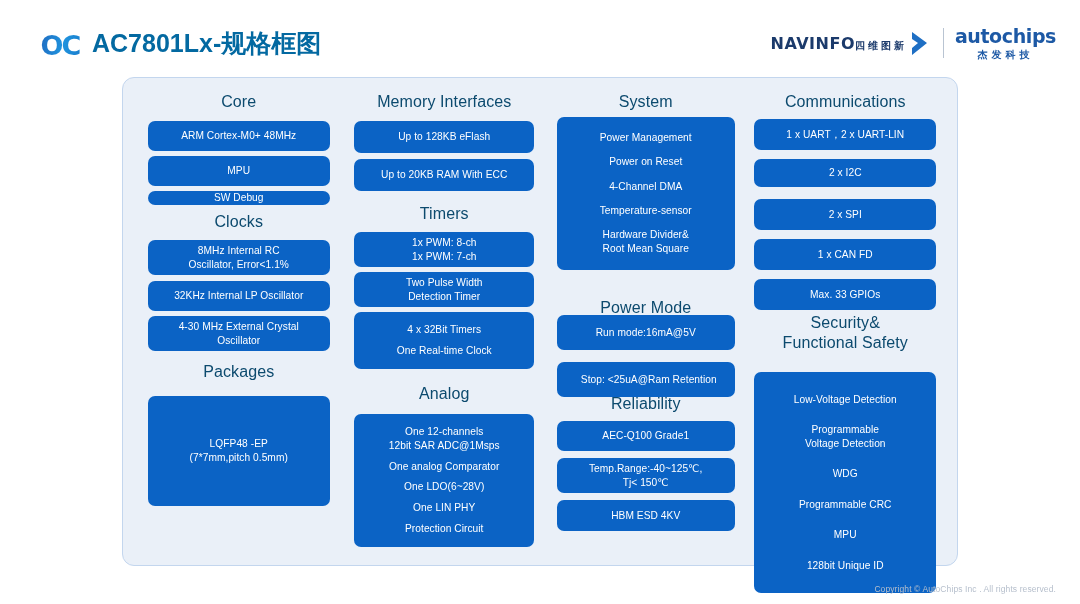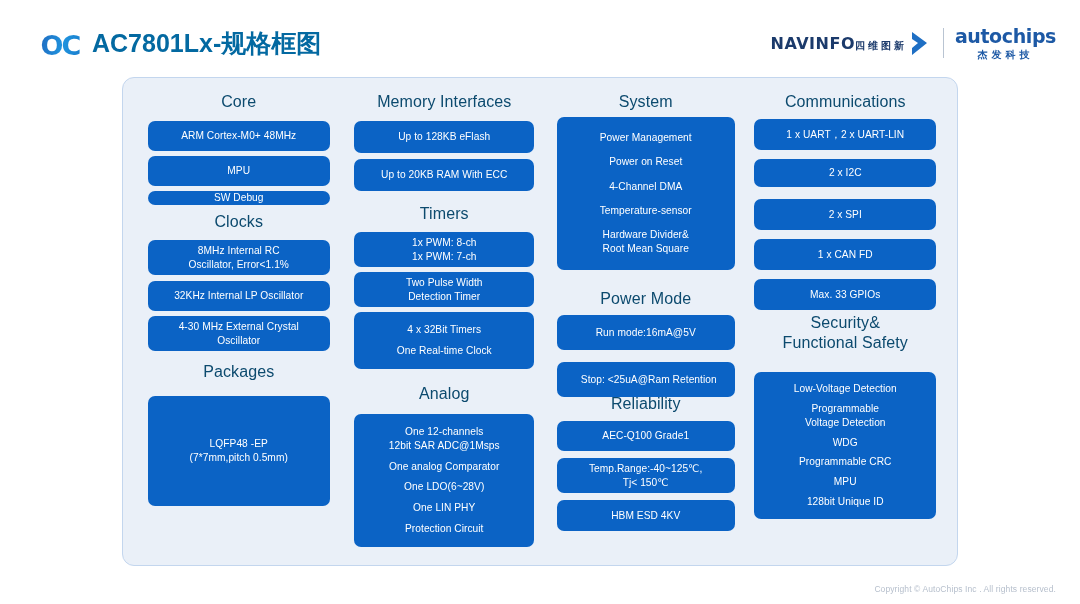--- a/index.html
+++ b/index.html
@@ -325,21 +325,21 @@
                 <span class="ln">4-Channel DMA</span>
               </div>
               <div class="item">
                 <span class="ln">Temperature-sensor</span>
               </div>
               <div class="item">
                 <span class="ln">Hardware Divider&amp;</span>
                 <span class="ln">Root Mean Square</span>
               </div>
             </div>
-            <div class="sec-title" style="position: absolute; left: 0px; right: 0px; top: 205px; text-align: center;">Power Mode</div>
+            <div class="sec-title" style="position: absolute; left: 0px; right: 0px; top: 214px; text-align: center;">Power Mode</div>
             <div class="box" style="position: absolute; left: 0px; right: 0px; top: 231px; height: 35px;">
               <span class="ln">Run mode:16mA@5V</span>
             </div>
             <div class="box" style="position: absolute; left: 0px; right: 0px; top: 278px; height: 35px; padding-left: 11px;">
               <span class="ln">Stop: &lt;25uA@Ram Retention</span>
             </div>
             <div class="sec-title" style="position: absolute; left: 0px; right: 0px; top: 310px;">Reliability</div>
             <div class="box" style="position: absolute; left: 0px; right: 0px; top: 337px; height: 30px;">
               <span class="ln">AEC-Q100 Grade1</span>
             </div>
@@ -367,21 +367,21 @@
             <div class="box" style="position: absolute; left: 0px; right: 0px; top: 155px; height: 31px;">
               <span class="ln">1 x CAN FD</span>
             </div>
             <div class="box" style="position: absolute; left: 0px; right: 0px; top: 195px; height: 31px;">
               <span class="ln">Max. 33 GPIOs</span>
             </div>
             <div class="sec-title" style="position: absolute; left: 0px; right: 0px; top: 229px;">
               <div>Security&amp;</div>
               <div>Functional Safety</div>
             </div>
-            <div class="box stacked" style="position: absolute; left: 0px; right: 0px; top: 288px; height: 147px; text-align: right;">
+            <div class="box stacked" style="position: absolute; left: 0px; right: 0px; top: 288px; height: 221px; text-align: right;">
               <div class="item">
                 <span class="ln">Low-Voltage Detection</span>
               </div>
               <div class="item">
                 <span class="ln">Programmable</span>
                 <span class="ln">Voltage Detection</span>
               </div>
               <div class="item">
                 <span class="ln">WDG</span>
               </div>

